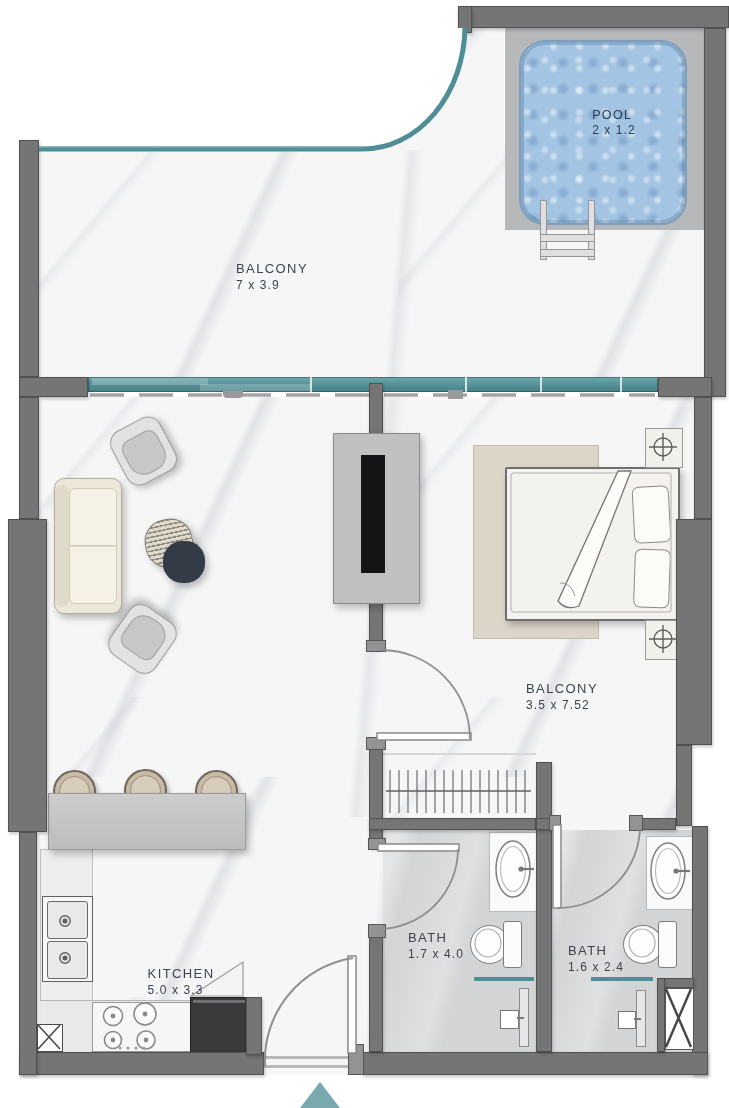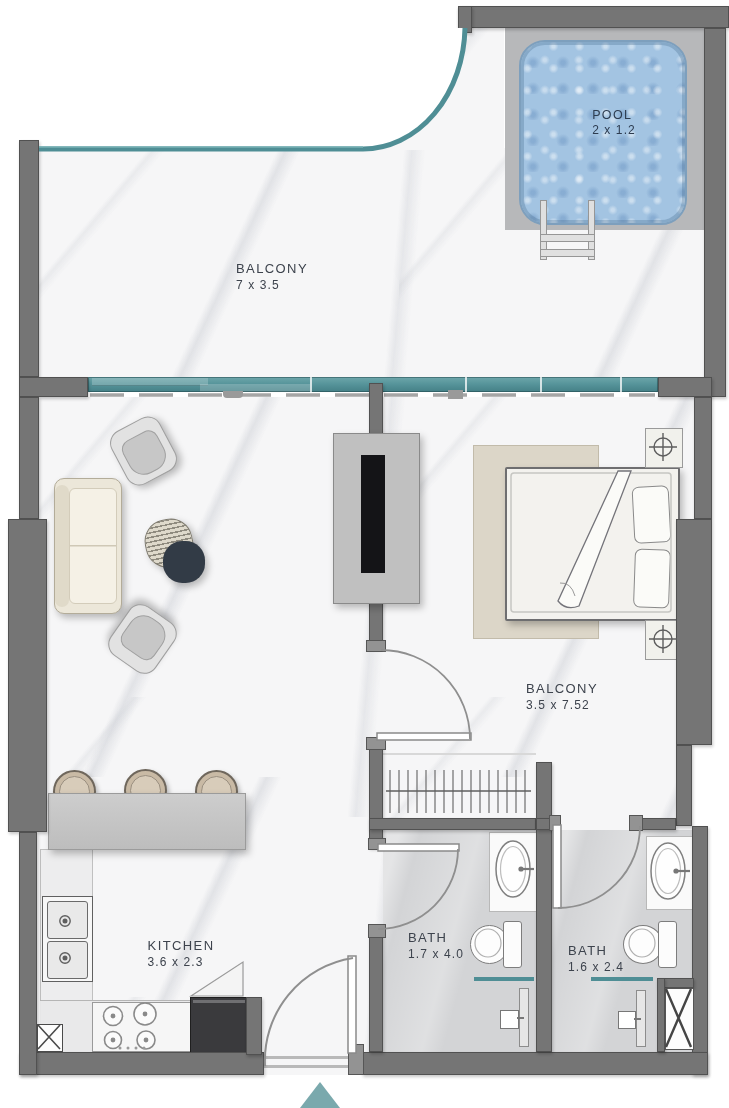--- a/index.html
+++ b/index.html
@@ -256,29 +256,29 @@
 
   <div class="abs" style="left:300px;top:1082px;width:40px;height:26px;background:var(--accent);
        clip-path:polygon(50% 0,100% 100%,0 100%);filter:drop-shadow(1px 2px 2px rgba(0,0,0,.25));z-index:45;"></div>
 
   <div class="label pool-lb" style="left:614px;top:123px;">
     <div class="rn">POOL</div>
     <div class="rd">2 x 1.2</div>
   </div>
   <div class="label" style="left:272px;top:277px;">
     <div class="rn">BALCONY</div>
-    <div class="rd">7 x 3.5</div>
+    <div class="rd">7 x 3.9</div>
   </div>
   <div class="label" style="left:562px;top:697px;">
     <div class="rn">BALCONY</div>
     <div class="rd">3.5 x  7.52</div>
   </div>
-  <div class="label" style="left:181px;top:954px;">
+  <div class="label" style="left:181px;top:982px;">
     <div class="rn">KITCHEN</div>
-    <div class="rd">3.6 x  2.3</div>
+    <div class="rd">5.0 x  3.3</div>
   </div>
   <div class="label" style="left:436px;top:946px;">
     <div class="rn">BATH</div>
     <div class="rd">1.7 x 4.0</div>
   </div>
   <div class="label" style="left:596px;top:959px;">
     <div class="rn">BATH</div>
     <div class="rd">1.6 x 2.4</div>
   </div>
 

